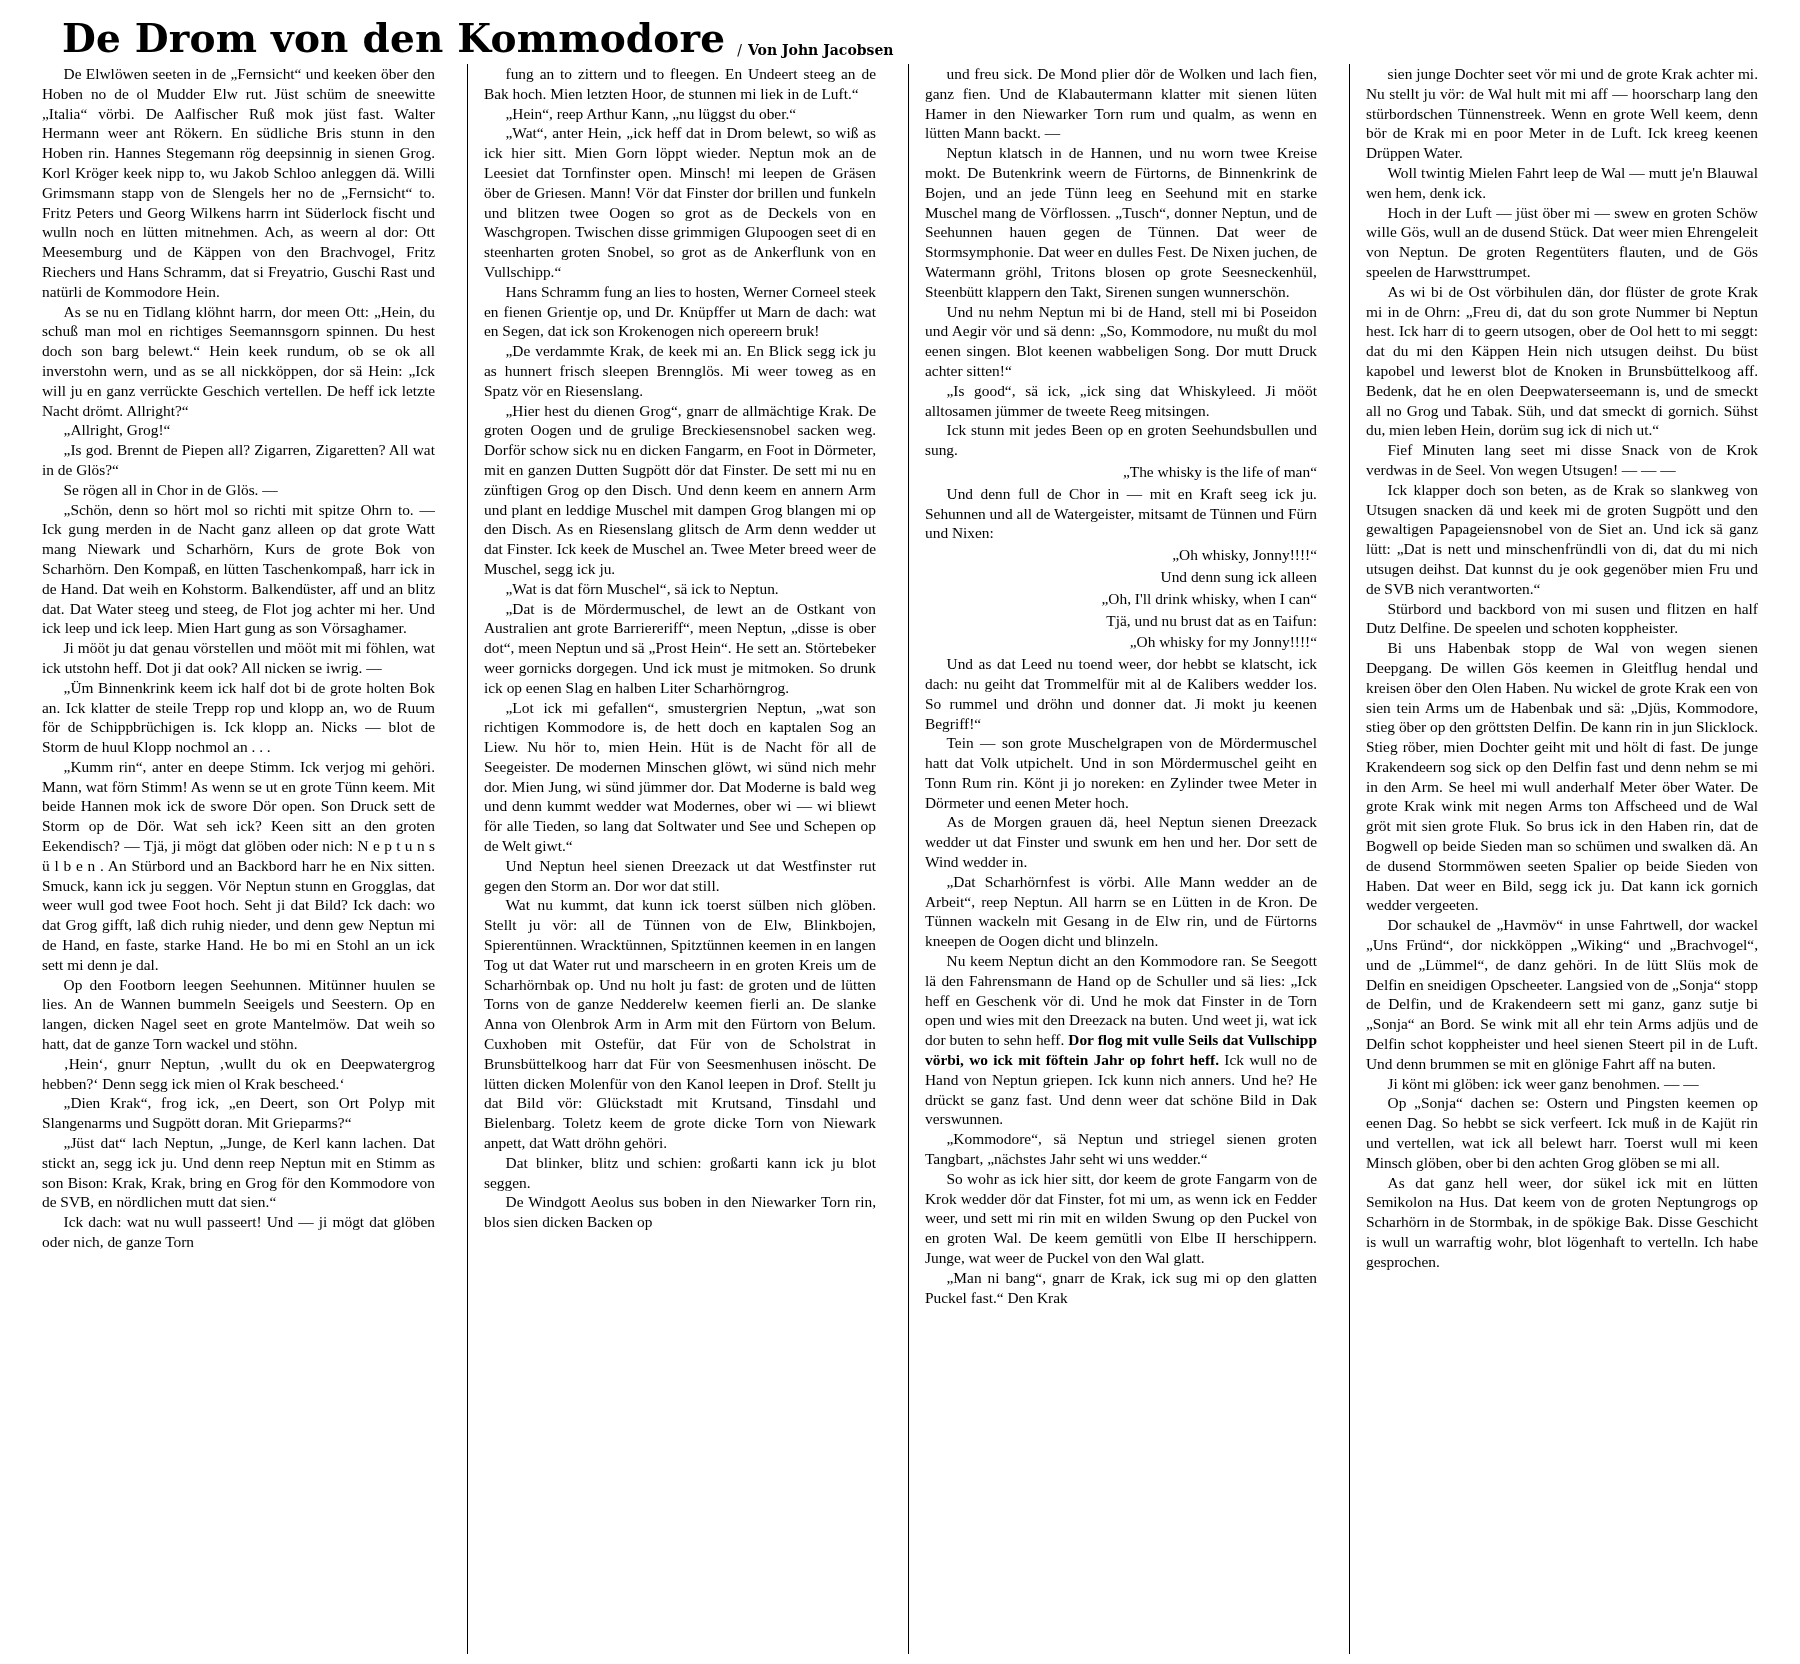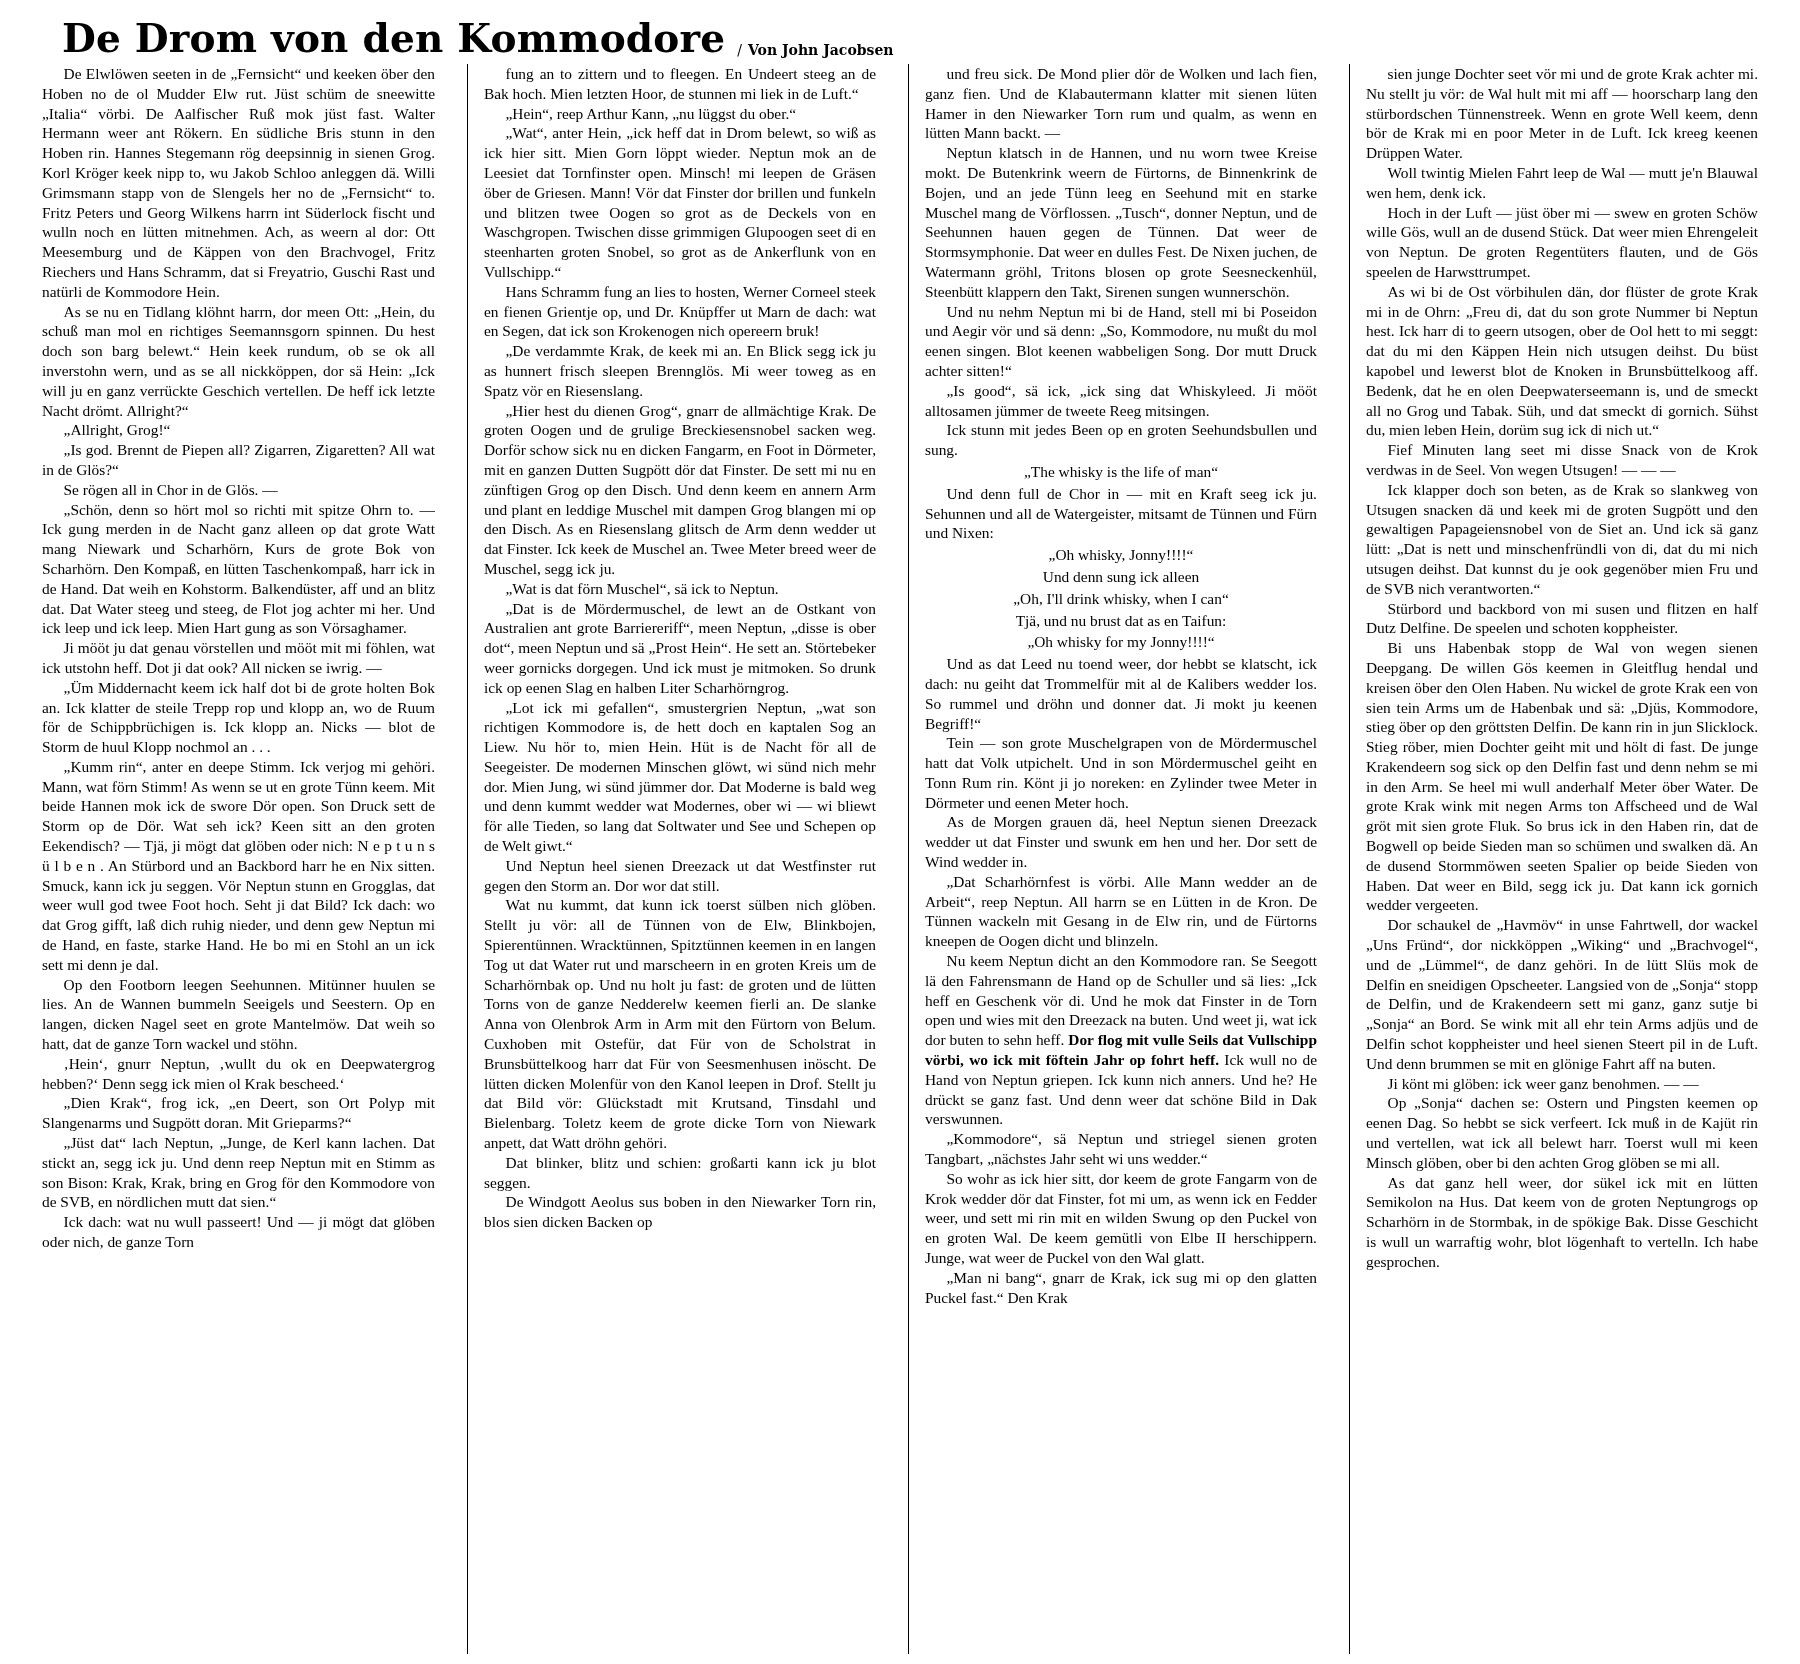--- a/index.html
+++ b/index.html
@@ -66,21 +66,21 @@
   }
   .column + .column {
     border-left: 1px solid #000;
   }
   .column p {
     margin: 0;
     text-indent: 1.4em;
   }
   .column p.center-quote {
     text-indent: 0;
-    text-align: center;
+    text-align: right;
     margin: 2px 0;
   }
   b.bold-run {
     font-weight: bold;
   }
   .col-first p:first-child {
     text-indent: 1.4em;
   }
 </style>
 </head>
@@ -95,21 +95,21 @@
 
   <div class="columns">
     <div class="column col-first" id="c1">
         <p>De Elwlöwen seeten in de „Fernsicht“ und keeken öber den Hoben no de ol Mudder Elw rut. Jüst schüm de sneewitte „Italia“ vörbi. De Aalfischer Ruß mok jüst fast. Walter Hermann weer ant Rökern. En südliche Bris stunn in den Hoben rin. Hannes Stegemann rög deepsinnig in sienen Grog. Korl Kröger keek nipp to, wu Jakob Schloo anleggen dä. Willi Grimsmann stapp von de Slengels her no de „Fernsicht“ to. Fritz Peters und Georg Wilkens harrn int Süderlock fischt und wulln noch en lütten mitnehmen. Ach, as weern al dor: Ott Meesemburg und de Käppen von den Brachvogel, Fritz Riechers und Hans Schramm, dat si Freyatrio, Guschi Rast und natürli de Kommodore Hein.</p>
         <p>As se nu en Tidlang klöhnt harrn, dor meen Ott: „Hein, du schuß man mol en richtiges Seemannsgorn spinnen. Du hest doch son barg belewt.“ Hein keek rundum, ob se ok all inverstohn wern, und as se all nickköppen, dor sä Hein: „Ick will ju en ganz verrückte Geschich vertellen. De heff ick letzte Nacht drömt. Allright?“</p>
         <p>„Allright, Grog!“</p>
         <p>„Is god. Brennt de Piepen all? Zigarren, Zigaretten? All wat in de Glös?“</p>
         <p>Se rögen all in Chor in de Glös. —</p>
         <p>„Schön, denn so hört mol so richti mit spitze Ohrn to. — Ick gung merden in de Nacht ganz alleen op dat grote Watt mang Niewark und Scharhörn, Kurs de grote Bok von Scharhörn. Den Kompaß, en lütten Taschenkompaß, harr ick in de Hand. Dat weih en Kohstorm. Balkendüster, aff und an blitz dat. Dat Water steeg und steeg, de Flot jog achter mi her. Und ick leep und ick leep. Mien Hart gung as son Vörsaghamer.</p>
         <p>Ji mööt ju dat genau vörstellen und mööt mit mi föhlen, wat ick utstohn heff. Dot ji dat ook? All nicken se iwrig. —</p>
-        <p>„Üm Middernacht keem ick half dot bi de grote holten Bok an. Ick klatter de steile Trepp rop und klopp an, wo de Ruum för de Schippbrüchigen is. Ick klopp an. Nicks — blot de Storm de huul Klopp nochmol an . . .</p>
+        <p>„Üm Binnenkrink keem ick half dot bi de grote holten Bok an. Ick klatter de steile Trepp rop und klopp an, wo de Ruum för de Schippbrüchigen is. Ick klopp an. Nicks — blot de Storm de huul Klopp nochmol an . . .</p>
         <p>„Kumm rin“, anter en deepe Stimm. Ick verjog mi gehöri. Mann, wat förn Stimm! As wenn se ut en grote Tünn keem. Mit beide Hannen mok ick de swore Dör open. Son Druck sett de Storm op de Dör. Wat seh ick? Keen sitt an den groten Eekendisch? — Tjä, ji mögt dat glöben oder nich: N e p t u n s ü l b e n . An Stürbord und an Backbord harr he en Nix sitten. Smuck, kann ick ju seggen. Vör Neptun stunn en Grogglas, dat weer wull god twee Foot hoch. Seht ji dat Bild? Ick dach: wo dat Grog gifft, laß dich ruhig nieder, und denn gew Neptun mi de Hand, en faste, starke Hand. He bo mi en Stohl an un ick sett mi denn je dal.</p>
         <p>Op den Footborn leegen Seehunnen. Mitünner huulen se lies. An de Wannen bummeln Seeigels und Seestern. Op en langen, dicken Nagel seet en grote Mantelmöw. Dat weih so hatt, dat de ganze Torn wackel und stöhn.</p>
         <p>‚Hein‘, gnurr Neptun, ‚wullt du ok en Deepwatergrog hebben?‘ Denn segg ick mien ol Krak bescheed.‘</p>
         <p>„Dien Krak“, frog ick, „en Deert, son Ort Polyp mit Slangenarms und Sugpött doran. Mit Grieparms?“</p>
         <p>„Jüst dat“ lach Neptun, „Junge, de Kerl kann lachen. Dat stickt an, segg ick ju. Und denn reep Neptun mit en Stimm as son Bison: Krak, Krak, bring en Grog för den Kommodore von de SVB, en nördlichen mutt dat sien.“</p>
         <p>Ick dach: wat nu wull passeert! Und — ji mögt dat glöben oder nich, de ganze Torn</p>
       </div>
     <div class="column" id="c2">
         <p>fung an to zittern und to fleegen. En Undeert steeg an de Bak hoch. Mien letzten Hoor, de stunnen mi liek in de Luft.“</p>
         <p>„Hein“, reep Arthur Kann, „nu lüggst du ober.“</p>

